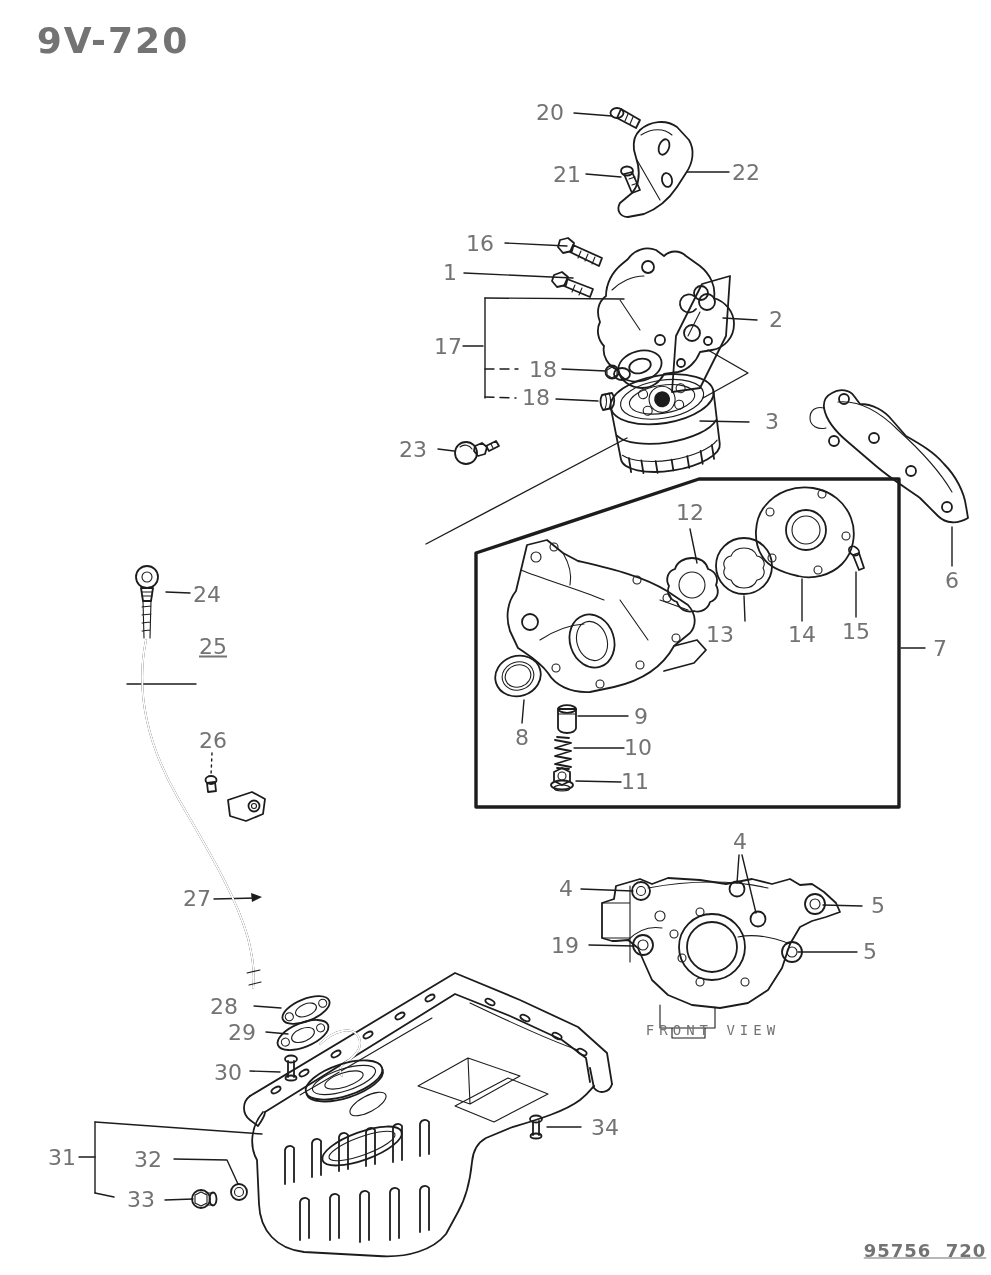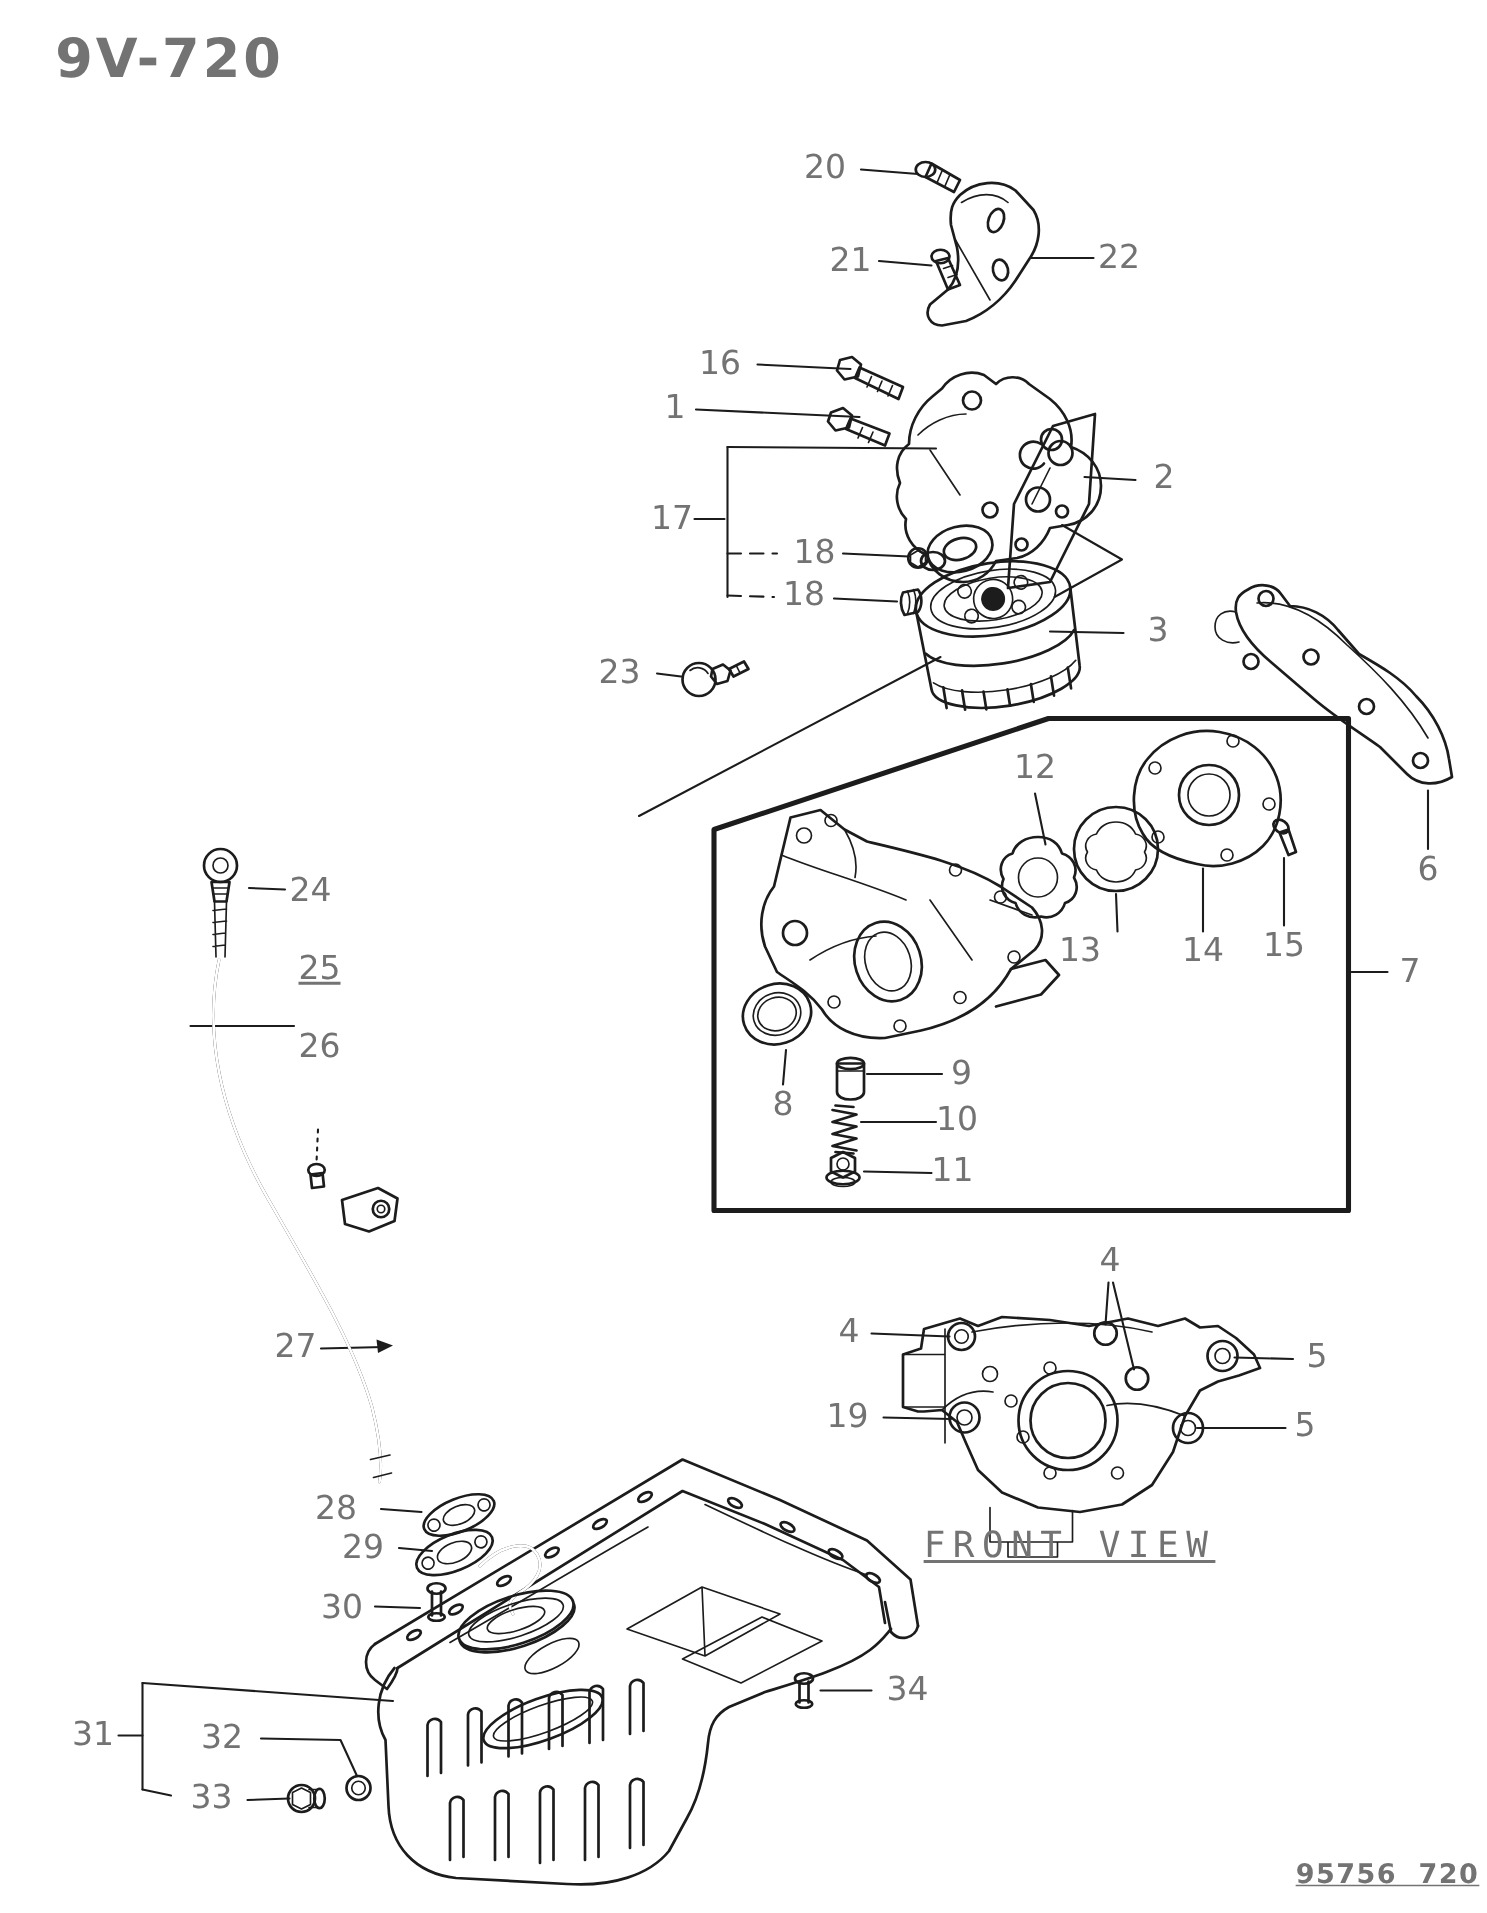--- a/index.html
+++ b/index.html
@@ -8,21 +8,21 @@
   .stage svg{position:absolute;left:0;top:0;}
   svg *{fill:none;stroke:#1c1c1c;stroke-width:1.8;stroke-linecap:round;stroke-linejoin:round;}
   svg .leader{stroke-width:1.4;}
   svg .thick{stroke-width:3.4;}
   svg .thin{stroke-width:1.1;}
   svg .ink{fill:#1c1c1c;stroke:none;}
   svg .white{stroke:#ffffff;}
   .label{position:absolute;transform:translate(-50%,-50%);white-space:pre;}
   .callout{font-size:22px;letter-spacing:0px;}
   .page-code{font-size:36px;font-weight:bold;letter-spacing:2px;}
-  .front-caption{font-family:"DejaVu Sans Mono",monospace;font-size:24px;letter-spacing:5px;text-decoration:underline;}
+  .front-caption{font-family:"DejaVu Sans Mono",monospace;font-size:14px;letter-spacing:5px;}
   .figure-code{font-size:18px;font-weight:bold;letter-spacing:1px;word-spacing:7px;text-decoration:underline;}
 </style>
 </head>
 <body>
 
 <div class="stage">
 
 <svg width="991" height="1275" viewBox="0 0 991 1275">
 
   <path class="thick" d="M699,479 L899,479 L899,807 L476,807 L476,553 Z"></path>
@@ -432,21 +432,21 @@
 <div class="label callout" style="left:720px;top:634px;">13</div>
 <div class="label callout" style="left:802px;top:634px;">14</div>
 <div class="label callout" style="left:856px;top:631px;">15</div>
 <div class="label callout" style="left:940px;top:648px;">7</div>
 <div class="label callout" style="left:522px;top:737px;">8</div>
 <div class="label callout" style="left:641px;top:716px;">9</div>
 <div class="label callout" style="left:638px;top:747px;">10</div>
 <div class="label callout" style="left:635px;top:781px;">11</div>
 <div class="label callout" style="left:207px;top:594px;">24</div>
 <div class="label callout" style="left:213px;top:646px;text-decoration:underline;">25</div>
-<div class="label callout" style="left:213px;top:698px;">26</div>
+<div class="label callout" style="left:213px;top:740px;">26</div>
 <div class="label callout" style="left:197px;top:898px;">27</div>
 <div class="label callout" style="left:740px;top:841px;">4</div>
 <div class="label callout" style="left:566px;top:888px;">4</div>
 <div class="label callout" style="left:878px;top:905px;">5</div>
 <div class="label callout" style="left:870px;top:951px;">5</div>
 <div class="label callout" style="left:565px;top:945px;">19</div>
 <div class="label callout" style="left:224px;top:1006px;">28</div>
 <div class="label callout" style="left:242px;top:1032px;">29</div>
 <div class="label callout" style="left:228px;top:1072px;">30</div>
 <div class="label callout" style="left:62px;top:1157px;">31</div>

